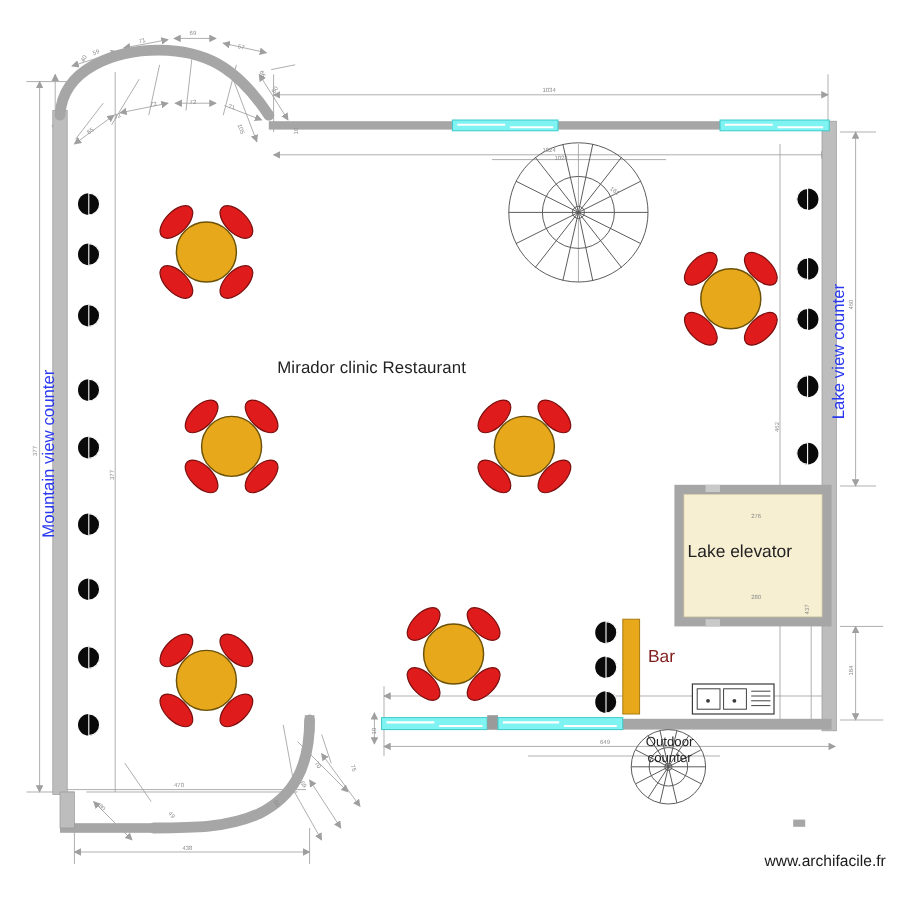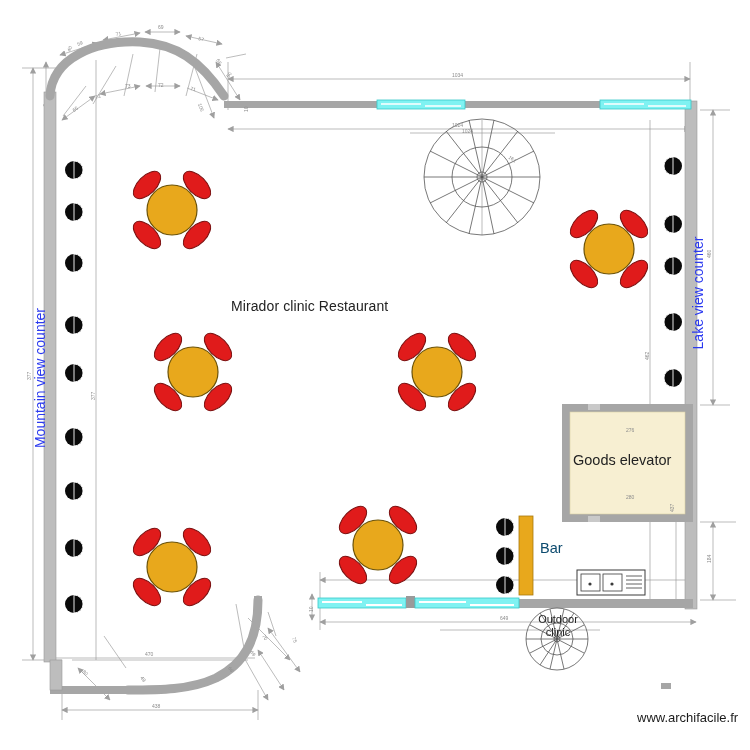--- a/index.html
+++ b/index.html
@@ -18,21 +18,21 @@
     left:231px;top:298px;
     font-size:14px;color:#222222;
     letter-spacing:0.1px;
   }
   #label-goods-elevator{
     left:573px;top:452px;
     font-size:14.5px;color:#222222;
   }
   #label-bar{
     left:540px;top:540px;
-    font-size:14.5px;color:#0c4a6e;
+    font-size:14.5px;color:#7f1d1d;
   }
   #label-outdoor-stairs{
     left:523px;top:613px;
     font-size:11px;color:#222222;
     text-align:center;line-height:13px;width:70px;
   }
   #label-mountain{
     left:-45px;top:370px;
     width:170px;text-align:center;
     font-size:14px;color:#2a39f0;
@@ -423,27 +423,27 @@
       <text x="140" y="678" transform="rotate(50 140 678)">49</text>
       <text x="292" y="638" transform="rotate(70 292 638)">75</text>
       <text x="82" y="672" transform="rotate(45 82 672)">80</text>
     </g>
 
     <rect x="661" y="683" width="10" height="6" fill="#a6a6a6"></rect>
   </svg>
 
   <div class="label-abs" id="title-restaurant">Mirador clinic Restaurant</div>
 
-  <div class="label-abs" id="label-goods-elevator">Goods elevator</div>
+  <div class="label-abs" id="label-goods-elevator">Lake elevator</div>
 
   <div class="label-abs" id="label-bar">Bar</div>
 
   <div class="label-abs" id="label-outdoor-stairs">
     <div>Outdoor</div>
-    <div>clinic</div>
+    <div>counter</div>
   </div>
 
   <div class="label-abs" id="label-mountain">Mountain view counter</div>
 
   <div class="label-abs" id="label-lake">Lake view counter</div>
 
   <div class="label-abs" id="watermark">www.archifacile.fr</div>
 
 </div>
 

